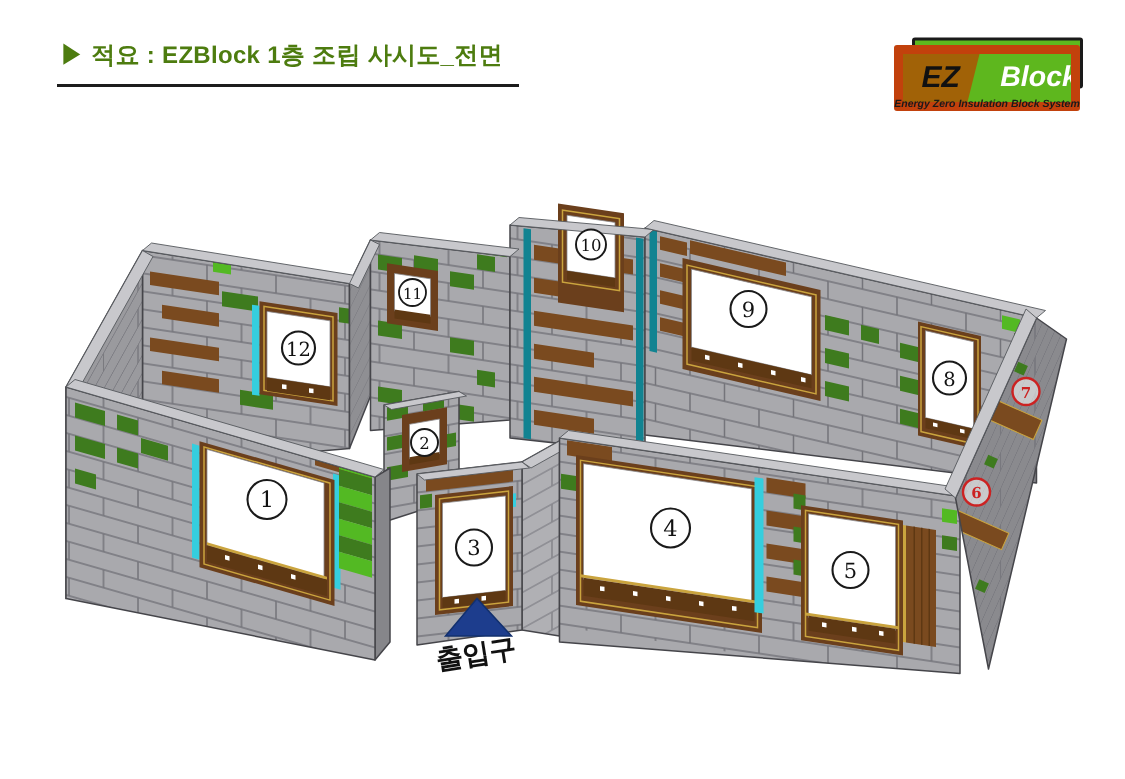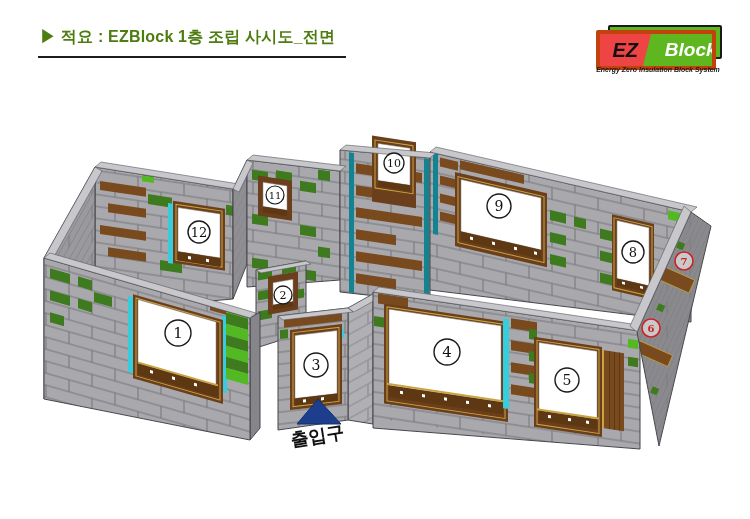--- a/index.html
+++ b/index.html
@@ -6,21 +6,21 @@
   body{width:750px;height:519px;background:#fff;position:relative;overflow:hidden;
        font-family:"Liberation Sans",sans-serif;}
   .stage{position:absolute;inset:0;}
   svg{position:absolute;left:0;top:0;}
   .hdr-title{position:absolute;left:40px;top:27px;font-size:16px;font-weight:bold;color:#4d7c0f;
              letter-spacing:0.2px;white-space:nowrap;}
   .hdr-underline{position:absolute;left:38px;top:56px;width:308px;height:2px;background:#1c1c1c;}
   .logo{position:absolute;left:596px;top:25px;width:124px;height:50px;}
   .logo-ghost{position:absolute;left:12px;top:0;width:110px;height:30px;background:var(--brand-green,#5eb71e);
               border:2px solid #1a1a1a;border-radius:2px;}
-  .logo-main{position:absolute;left:0;top:5px;width:112px;height:32px;background:#ef4444;border:4px solid #c2410c;
+  .logo-main{position:absolute;left:0;top:5px;width:112px;height:32px;background:#a16207;border:6px solid #c2410c;
              border-radius:2px;overflow:hidden;}
   .logo-ez{position:absolute;left:0;top:0;bottom:0;width:45%;display:flex;align-items:center;justify-content:center;
            font-style:italic;font-weight:bold;font-size:20px;color:#111;}
   .logo-greenbox{position:absolute;left:42%;top:-2px;bottom:-2px;right:-8px;background:var(--brand-green,#5eb71e);
                  transform:skewX(-14deg);}
   .logo-block{position:absolute;left:45%;top:0;bottom:0;right:0;display:flex;align-items:center;justify-content:center;
               font-style:italic;font-weight:bold;font-size:19px;color:#fff;margin-left:19px;}
   .logo-tagline{position:absolute;left:0;top:41px;width:124px;text-align:center;font-size:7px;font-style:italic;
                 font-weight:bold;color:#1a1a1a;white-space:nowrap;}
   .oln{fill:none;stroke:#45454a;stroke-width:1;stroke-linejoin:round;}

